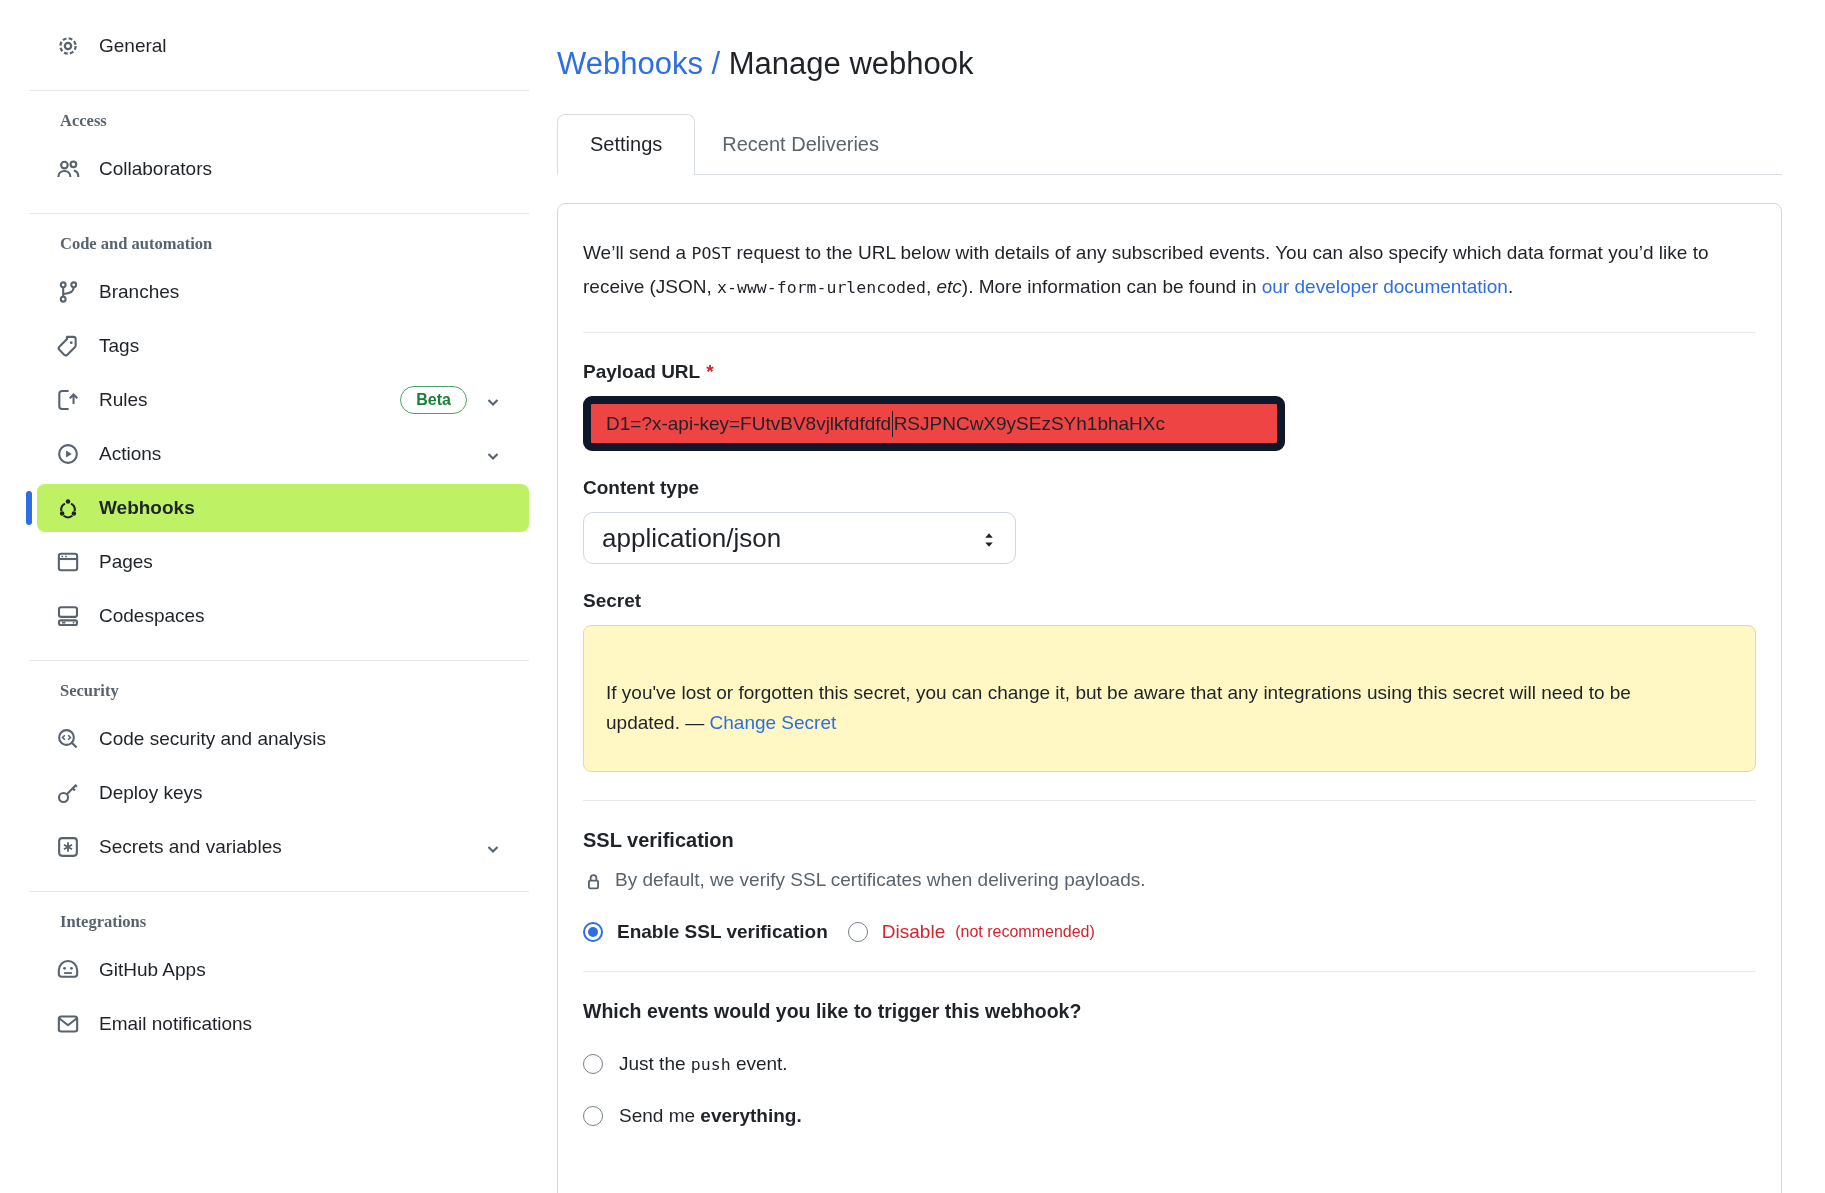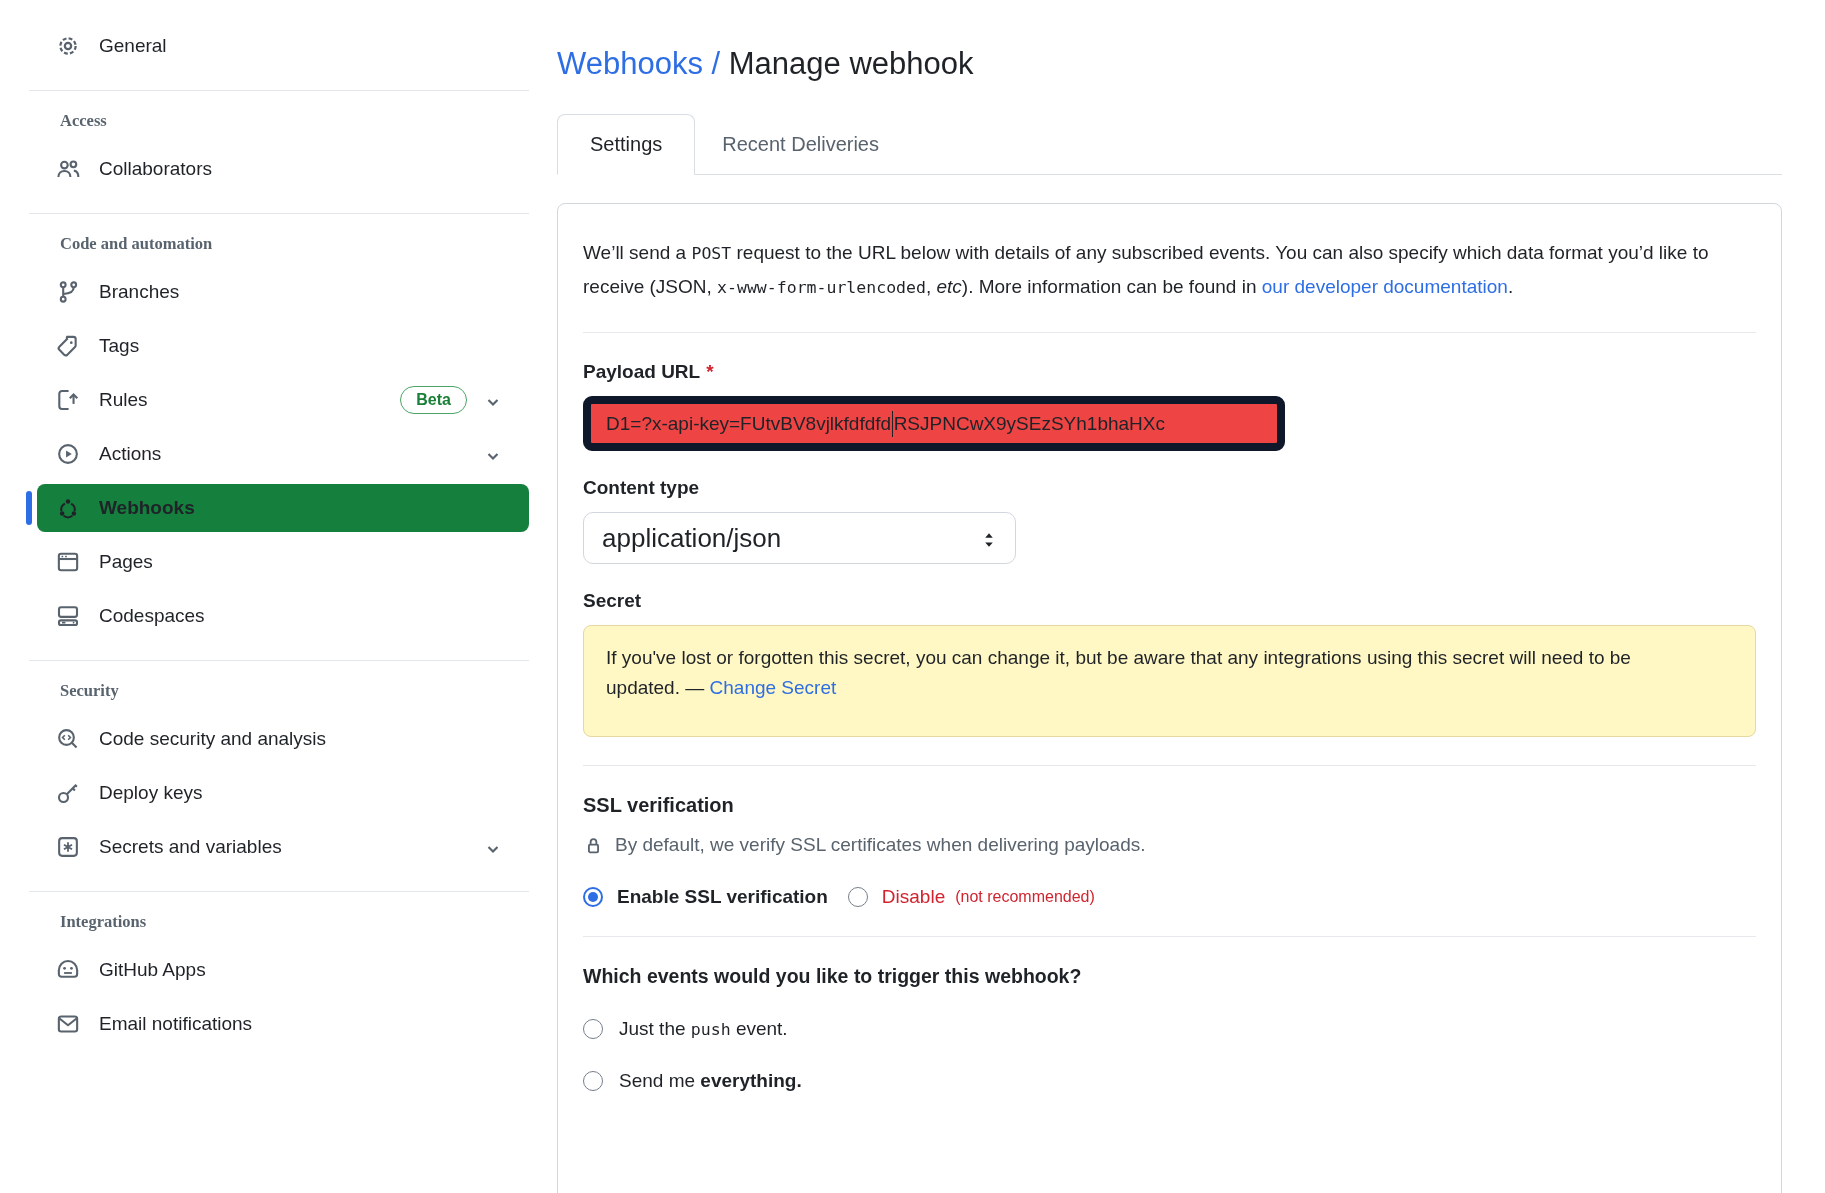--- a/index.html
+++ b/index.html
@@ -3,21 +3,21 @@
 <meta charset="utf-8">
 <style>
   html,body{margin:0;padding:0;background:#fff;}
   body{font-family:"Liberation Sans","DejaVu Sans",sans-serif;color:#1f2328;-webkit-font-smoothing:antialiased;}
   .page{width:1825px;height:1193px;overflow:hidden;display:flex;background:#fff;}
   code,.code{font-family:"DejaVu Sans Mono","Liberation Mono",monospace;font-size:0.87em;}
 
   
   .sidebar{width:529px;flex:none;padding-top:22px;box-sizing:border-box;}
   .sb-item{position:relative;height:48px;margin:0 0 6px 37px;border-radius:8px;display:flex;align-items:center;gap:19px;padding:0 10px 0 19px;font-size:19px;cursor:pointer;}
-  .sb-item.active{background:#15803d;font-weight:700;}
+  .sb-item.active{background:#bef264;font-weight:700;}
   .active-bar{position:absolute;left:-11px;top:7px;bottom:7px;width:6px;border-radius:3px;background:#2e6ee4;}
   .sb-head{padding-left:60px;margin:4px 0 14px;font-size:16.5px;font-weight:700;color:#59636e;font-family:Liberation Serif, serif;}
   .sb-div{border:none;border-top:1px solid #e4e7ea;margin:20px 0 20px 29px;width:500px;}
   .icn{width:24px;height:24px;flex:none;color:#59636e;display:inline-flex;}
   .icn svg{width:24px;height:24px;}
   .sb-right{margin-left:auto;display:flex;align-items:center;gap:16px;margin-right:16px;}
   .badge{font-size:16px;font-weight:700;color:#1a7f37;border:1.5px solid #4ca466;border-radius:999px;padding:3px 15px;line-height:1.2;}
   .chev{width:20px;height:20px;color:#59636e;}
 
   
@@ -31,23 +31,23 @@
   .intro{font-size:19px;line-height:33px;margin:4px 0 0;max-width:1180px;}
   .intro a,.flash a{color:#2e6ee4;text-decoration:none;}
   .panel hr{border:none;border-top:1px solid #e7e9ec;margin:28px 0;}
   .field-label{font-size:19px;font-weight:700;margin-bottom:13px;}
   .req{color:#d1242f;font-weight:700;margin-left:6px;}
   .url-input{width:702px;height:55px;box-sizing:border-box;border:8px solid #0f172a;border-radius:9px;display:flex;align-items:center;padding:0 15px;font-size:19px;white-space:nowrap;overflow:hidden;background:#ef4444;cursor:text;}
   .caret{display:inline-block;width:1.5px;height:26px;background:#1f2328;margin:0 0.5px;vertical-align:middle;}
   .spacer26{height:26px;}
   .select{width:433px;height:52px;box-sizing:border-box;border:1px solid #d0d7de;border-radius:10px;display:flex;align-items:center;justify-content:space-between;padding:0 16px 0 18px;font-size:26px;cursor:pointer;background:#fff;}
   .updown{width:20px;height:20px;color:#1f2328;}
-  .flash{background:#fff8c5;border:1px solid #e6d8a0;border-radius:8px;padding:17px 48px 33px 22px;font-size:19px;line-height:30px;max-width:1175px;box-sizing:border-box;}
+  .flash{background:#fff8c5;border:1px solid #e6d8a0;border-radius:8px;padding:52px 48px 33px 22px;font-size:19px;line-height:30px;max-width:1175px;box-sizing:border-box;}
   .ssl-h{font-size:20px;font-weight:700;}
-  .ssl-note{margin-top:17px;display:flex;align-items:flex-start;gap:11px;color:#59636e;font-size:19px;}
+  .ssl-note{margin-top:17px;display:flex;align-items:flex-end;gap:11px;color:#59636e;font-size:19px;}
   .lock{width:21px;height:21px;color:#59636e;flex:none;}
   .radio-row{margin-top:30px;display:flex;align-items:center;gap:16px;font-size:19px;}
   .radios-inline{display:flex;align-items:center;gap:20px;}
   .radio{width:20px;height:20px;border-radius:50%;box-sizing:border-box;flex:none;position:relative;cursor:pointer;}
   .radio.on{border:2px solid #2e6ee4;}
   .radio.on::after{content:"";position:absolute;left:3px;top:3px;width:10px;height:10px;border-radius:50%;background:#2e6ee4;}
   .radio.off{border:1.5px solid #767f8a;}
   .r-group{display:flex;align-items:center;gap:14px;}
   .bold{font-weight:700;}
   .danger{color:#d1242f;}

